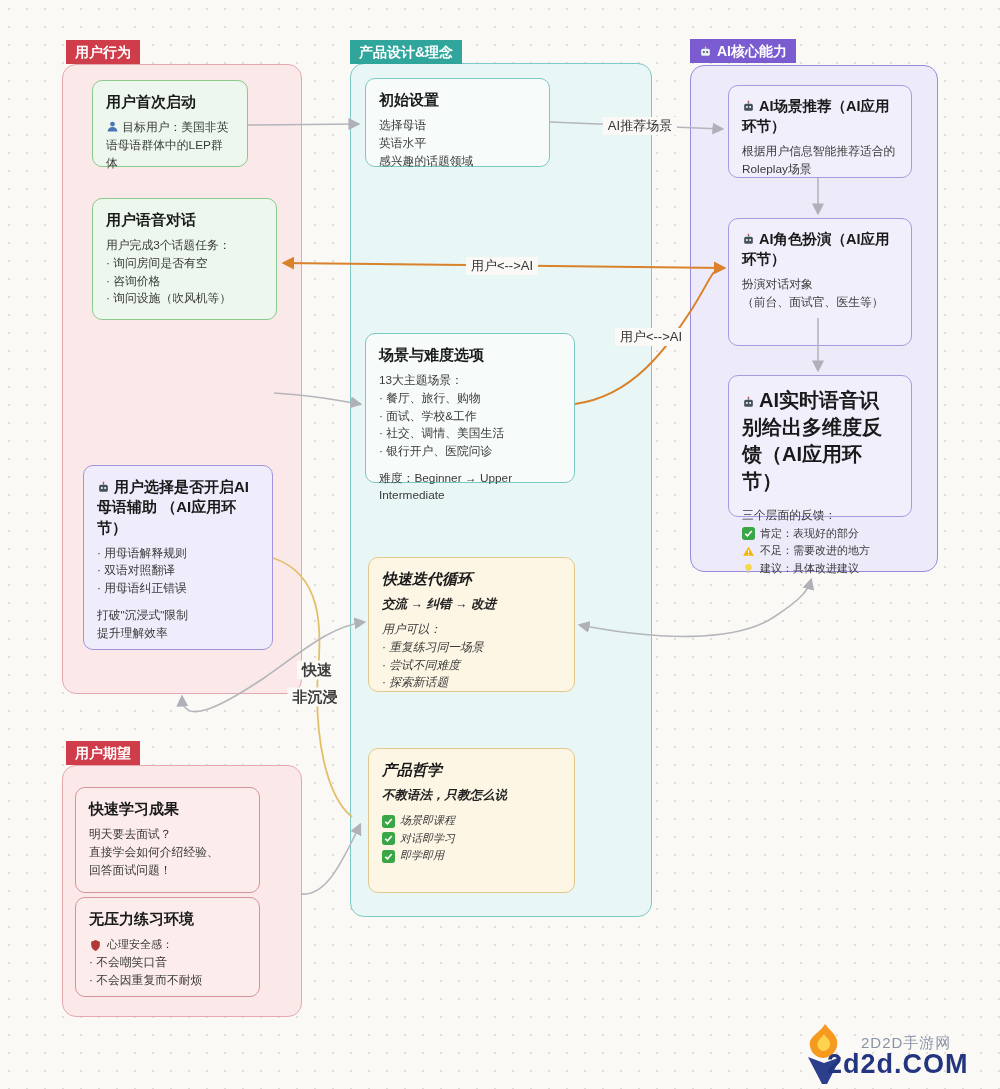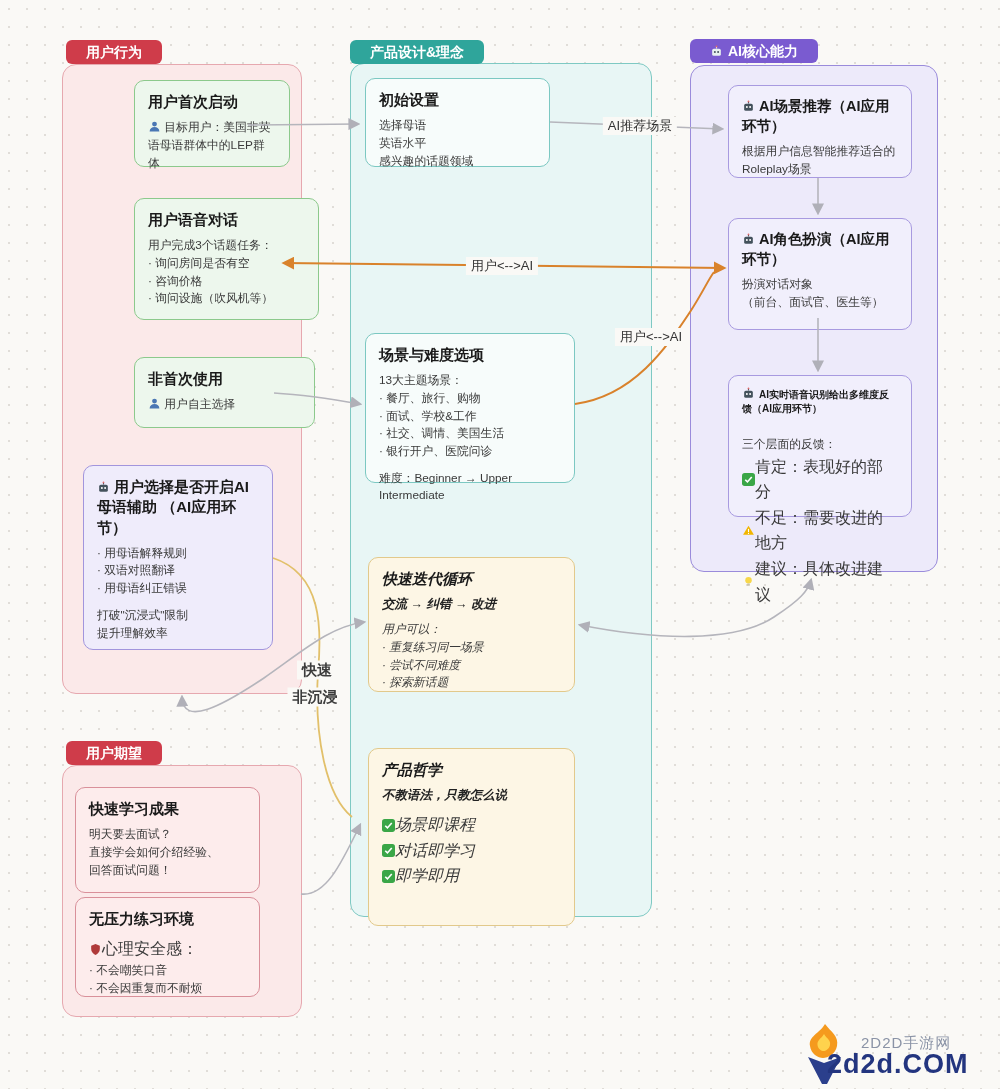--- a/index.html
+++ b/index.html
@@ -7,37 +7,37 @@
   .canvas{position:relative;width:1000px;height:1089px;overflow:hidden;
     background-color:#faf9f6;
     background-image:radial-gradient(circle,#e0ddd8 1px,transparent 1.3px);
     background-size:18px 18px;}
   .wires{position:absolute;left:0;top:0;width:1000px;height:1089px;pointer-events:none;z-index:5;}
   .group{position:absolute;border-radius:14px;border:1.5px solid;z-index:1;}
   .group.pink{background:#fbe9e9;border-color:#e6a8af;}
   .group.teal{background:#e8f6f5;border-color:#7ec9c3;}
   .group.purple{background:#edeafa;border-color:#9a8bdb;}
   .badge{position:absolute;z-index:6;display:inline-flex;align-items:center;gap:5px;
-    color:#fff;font-weight:bold;font-size:14px;padding:3px 20px;border-radius:6px;line-height:1.3;}
+    color:#fff;font-weight:bold;font-size:14px;padding:3px 9px;border-radius:0;line-height:1.3;}
   .badge.red{background:#cf3c4a;}
   .badge.tealb{background:#2fa59b;}
   .badge.purpleb{background:#7a5bd0;}
   .card{position:absolute;z-index:3;border-radius:10px;border:1.5px solid;padding:9px 13px;box-sizing:border-box;}
-  .card.green{background:#edf7ed;border-color:#8cc98c;margin-left:42px;}
+  .card.green{background:#edf7ed;border-color:#8cc98c;}
   .card.purplec{background:#efecfb;border-color:#a295dd;}
   .card.tealc{background:#f7fcfb;border-color:#7cc8c2;}
   .card.yellowc{background:#fdf6e5;border-color:#e2c98b;font-style:italic;}
   .card.lavc{background:#f1effc;border-color:#a89ae0;}
   .card.pinkc{background:#fdecec;border-color:#d9909a;}
   .card h3{margin:2px 0 7px 0;font-size:15px;color:#1a1a1a;line-height:1.35;display:block;}
   .card h3 .ic{margin-right:4px;}
   .sub{font-weight:bold;font-size:12.5px;color:#222;margin:0 0 8px 0;}
   .line{font-size:11.8px;color:#3a3a3a;line-height:1.5;}
   .line.gap{margin-top:9px;}
-  .iline{display:flex;align-items:center;font-size:16px;color:#3a3a3a;line-height:1.6;}
+  .iline{display:flex;align-items:center;gap:5px;font-size:11px;color:#3a3a3a;line-height:1.6;text-align:center;}
   .ic{display:inline-block;width:13px;height:13px;vertical-align:-2px;flex:0 0 auto;}
   .ic svg{width:100%;height:100%;display:block;}
   .wlabel{position:absolute;z-index:7;transform:translate(-50%,-50%);background:#faf9f6;
     padding:0 5px;font-size:13px;color:#333;white-space:nowrap;}
   .wlabel.bold{font-weight:bold;font-size:15px;color:#3c3c3c;}
   .watermark{position:absolute;z-index:9;}
   .wm-site{position:absolute;left:66px;top:12px;font-size:15px;color:#8a93a6;letter-spacing:1px;}
   .wm-domain{position:absolute;left:32px;top:27px;font-size:27px;font-weight:bold;color:#23357f;letter-spacing:1px;}
   .wm-torch{position:absolute;left:0;top:0;width:60px;height:64px;}
 </style>
@@ -104,27 +104,20 @@
   </div>
 
   <div class="card green" style="left:92px;top:198px;width:185px;height:122px">
     <h3>用户语音对话</h3>
     <div class="line">用户完成3个话题任务：</div>
     <div class="line">· 询问房间是否有空</div>
     <div class="line">· 咨询价格</div>
     <div class="line">· 询问设施（吹风机等）</div>
   </div>
 
-  <div class="card green" style="left:92px;top:357px;width:181px;height:71px">
-    <h3>非首次使用</h3>
-    <div class="line"><span class="ic"><svg viewBox="0 0 24 24" fill="#4a77b4">
-            <circle cx="12" cy="7.5" r="4.5"></circle>
-            <path d="M3 21c0-5 4-8 9-8s9 3 9 8z"></path>
-          </svg></span> <span>用户自主选择</span></div>
-  </div>
 
   <div class="card purplec" style="left:83px;top:465px;width:190px;height:185px">
     <h3><span class="ic"><svg viewBox="0 0 24 24">
             <rect x="4" y="7" width="16" height="13" rx="3" fill="#44525c"></rect>
             <circle cx="9" cy="13" r="1.8" fill="#fff"></circle>
             <circle cx="15" cy="13" r="1.8" fill="#fff"></circle>
             <rect x="11" y="2.5" width="2" height="4" fill="#44525c"></rect>
             <circle cx="12" cy="2.6" r="1.6" fill="#e06666"></circle>
           </svg></span><span>用户选择是否开启AI母语辅助 （AI应用环节）</span></h3>
     <div class="line">· 用母语解释规则</div>
@@ -174,21 +167,21 @@
 
   <div class="card yellowc" style="left:368px;top:557px;width:207px;height:135px">
     <h3>快速迭代循环</h3>
     <div class="sub">交流 → 纠错 → 改进</div>
     <div class="line">用户可以：</div>
     <div class="line">· 重复练习同一场景</div>
     <div class="line">· 尝试不同难度</div>
     <div class="line">· 探索新话题</div>
   </div>
 
-  <div class="card yellowc" style="left:368px;top:748px;width:207px;height:178px">
+  <div class="card yellowc" style="left:368px;top:748px;width:207px;height:145px">
     <h3>产品哲学</h3>
     <div class="sub">不教语法，只教怎么说</div>
     <div class="iline">
         <span class="ic">
           <svg viewBox="0 0 24 24">
             <rect width="24" height="24" rx="5" fill="#3aa647"></rect>
             <path d="M6 12.5l4 4 8-9" stroke="#fff" stroke-width="3" fill="none"></path>
           </svg>
         </span>
         <span>场景即课程</span>
@@ -217,34 +210,34 @@
     <h3 style="font-size:14.5px"><span class="ic"><svg viewBox="0 0 24 24">
             <rect x="4" y="7" width="16" height="13" rx="3" fill="#44525c"></rect>
             <circle cx="9" cy="13" r="1.8" fill="#fff"></circle>
             <circle cx="15" cy="13" r="1.8" fill="#fff"></circle>
             <rect x="11" y="2.5" width="2" height="4" fill="#44525c"></rect>
             <circle cx="12" cy="2.6" r="1.6" fill="#e06666"></circle>
           </svg></span><span>AI场景推荐（AI应用环节）</span></h3>
     <div class="line">根据用户信息智能推荐适合的Roleplay场景</div>
   </div>
 
-  <div class="card lavc" style="left:728px;top:218px;width:184px;height:112px">
+  <div class="card lavc" style="left:728px;top:218px;width:184px;height:128px">
     <h3 style="font-size:14.5px"><span class="ic"><svg viewBox="0 0 24 24">
             <rect x="4" y="7" width="16" height="13" rx="3" fill="#44525c"></rect>
             <circle cx="9" cy="13" r="1.8" fill="#fff"></circle>
             <circle cx="15" cy="13" r="1.8" fill="#fff"></circle>
             <rect x="11" y="2.5" width="2" height="4" fill="#44525c"></rect>
             <circle cx="12" cy="2.6" r="1.6" fill="#e06666"></circle>
           </svg></span><span>AI角色扮演（AI应用环节）</span></h3>
     <div class="line">扮演对话对象</div>
     <div class="line">（前台、面试官、医生等）</div>
   </div>
 
   <div class="card lavc" style="left:728px;top:375px;width:184px;height:142px">
-    <h3 style="font-size:10px;margin-bottom:21px"><span class="ic"><svg viewBox="0 0 24 24">
+    <h3 style="font-size:20px;margin-bottom:12px"><span class="ic"><svg viewBox="0 0 24 24">
             <rect x="4" y="7" width="16" height="13" rx="3" fill="#44525c"></rect>
             <circle cx="9" cy="13" r="1.8" fill="#fff"></circle>
             <circle cx="15" cy="13" r="1.8" fill="#fff"></circle>
             <rect x="11" y="2.5" width="2" height="4" fill="#44525c"></rect>
             <circle cx="12" cy="2.6" r="1.6" fill="#e06666"></circle>
           </svg></span><span>AI实时语音识别给出多维度反馈（AI应用环节）</span></h3>
     <div class="line">三个层面的反馈：</div>
     <div class="iline">
         <span class="ic">
           <svg viewBox="0 0 24 24">

